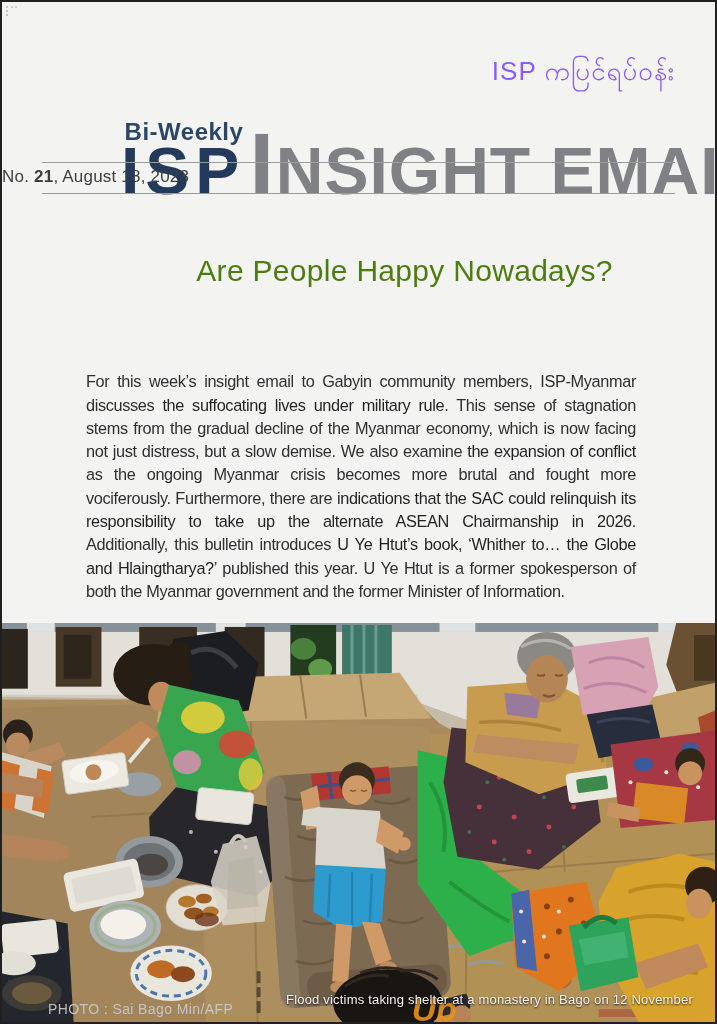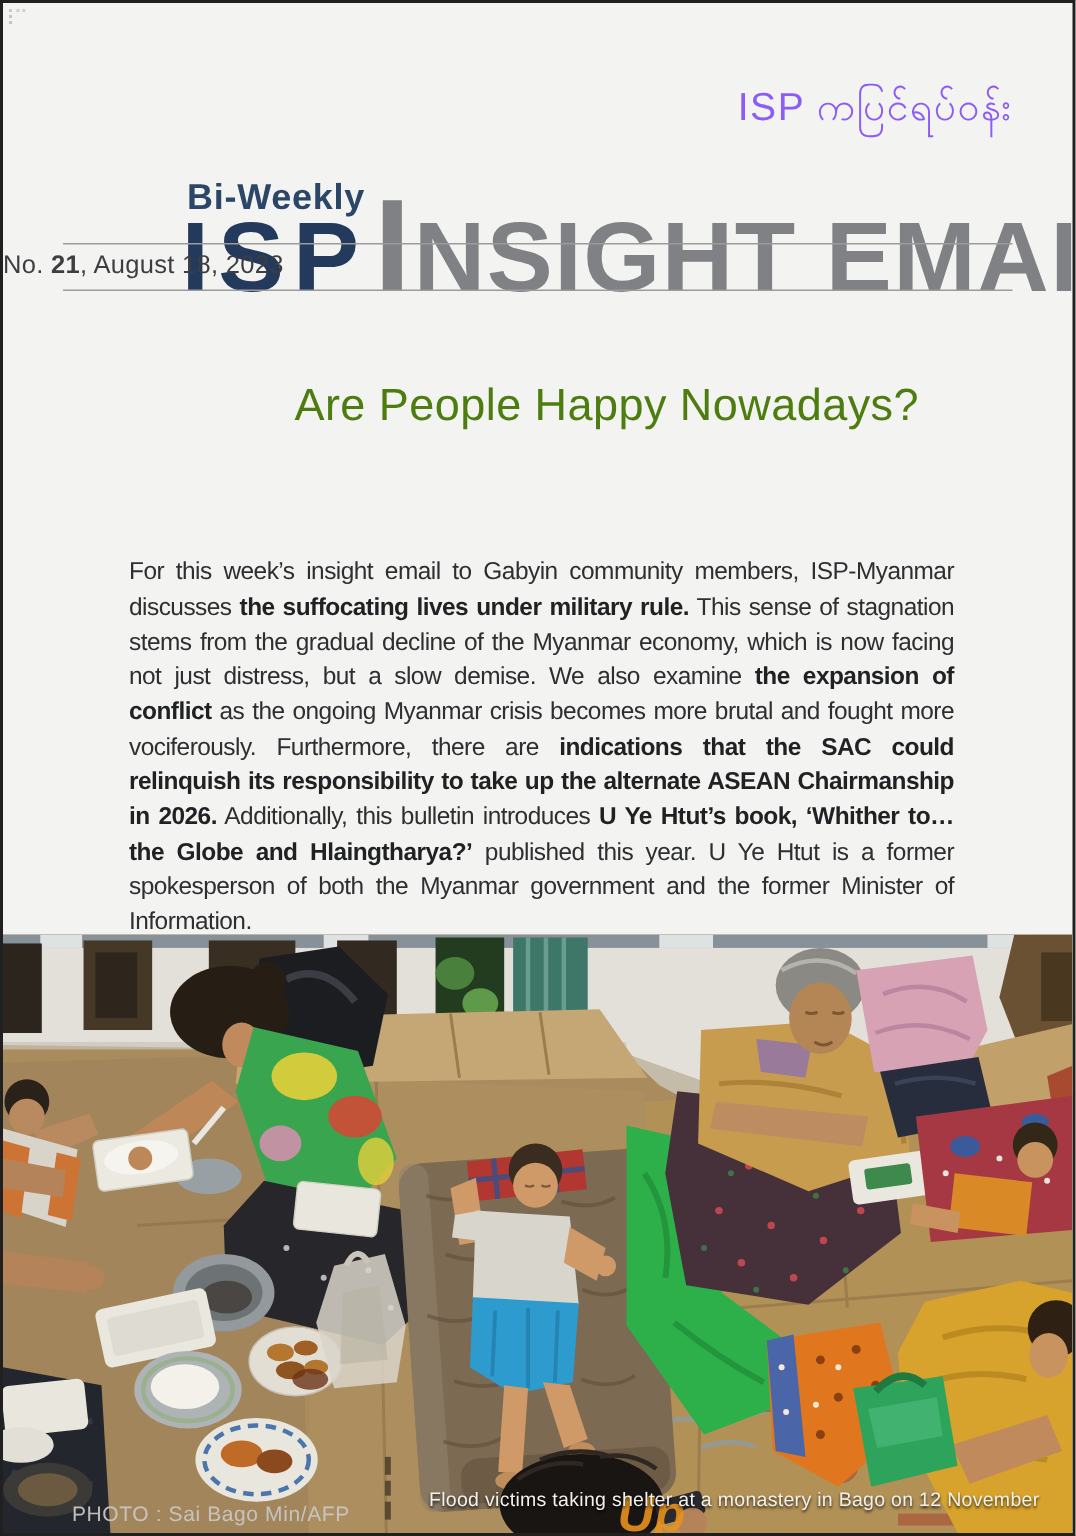--- a/index.html
+++ b/index.html
@@ -51,21 +51,21 @@
   .headline{
     position:absolute;top:252px;left:0;width:100%;
     text-align:center;font-size:30px;font-weight:500;
     color:#4d7c0f;letter-spacing:.3px;margin:0;padding-left:46px;
   }
   .lede{
     position:absolute;top:352px;left:84px;width:550px;
     font-size:16.3px;line-height:23.3px;letter-spacing:-.35px;
     text-align:justify;color:#2d2f31;
   }
-  .lede b{font-weight:700;color:#1f2123;}
+  .lede b{font-weight:400;color:#1f2123;}
   
   .photo{
     position:absolute;left:0;top:621px;width:713px;height:399px;
     margin:0;overflow:hidden;background:#a98b5e;
   }
   .photo svg{display:block;width:100%;height:100%;}
   .photo-credit{
     position:absolute;left:46px;bottom:5px;
     font-size:14px;color:#c9c9c7;letter-spacing:.4px;opacity:.92;
   }

